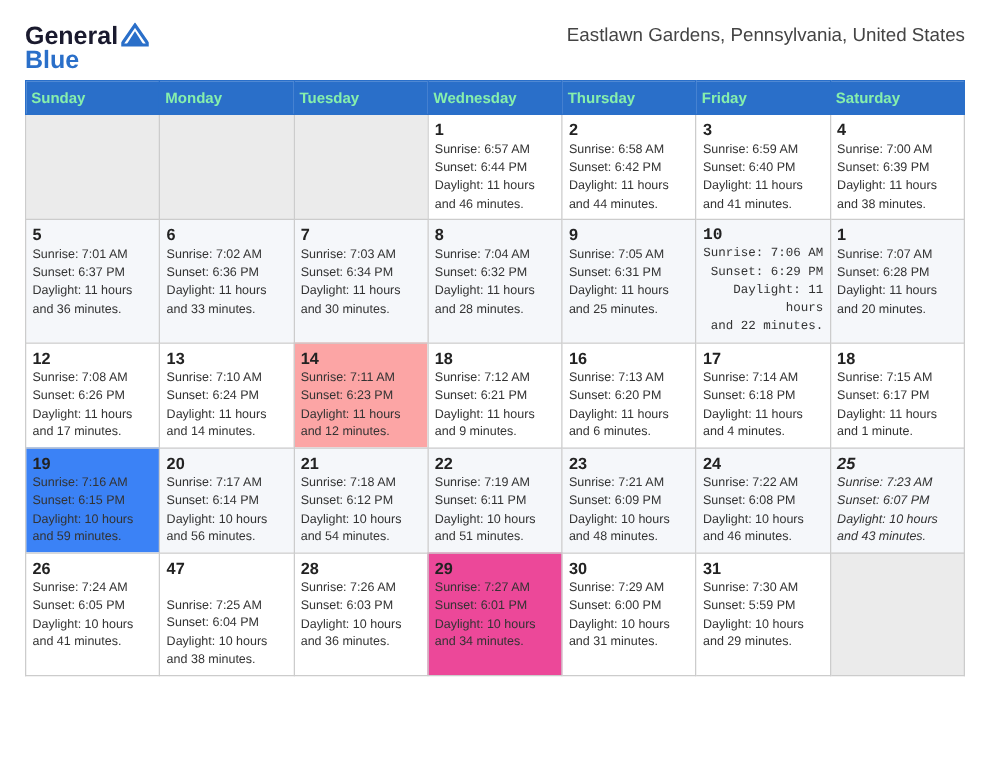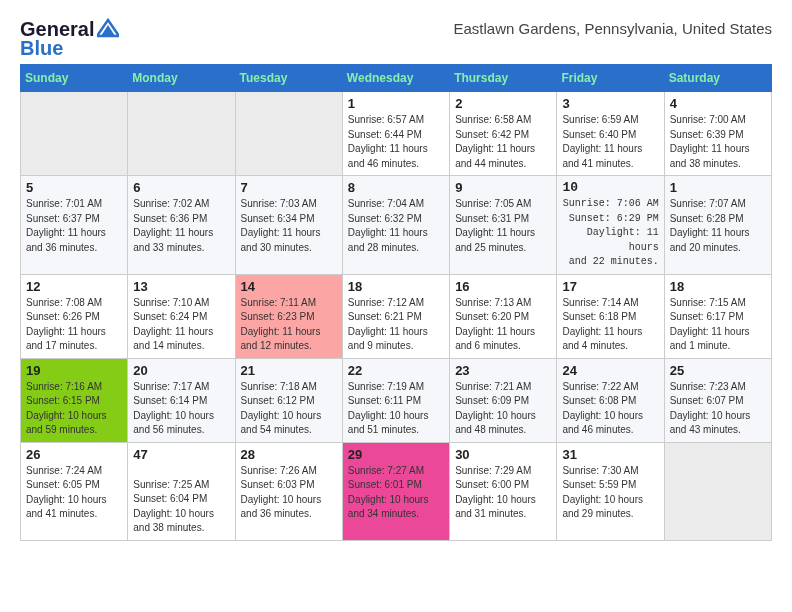--- a/index.html
+++ b/index.html
@@ -245,21 +245,21 @@
         </td>
         <td style="background: rgb(255, 255, 255);">
           <div class="day-num">18</div>
           <div class="day-info" style="white-space: pre-line;">Sunrise: 7:15 AM
 Sunset: 6:17 PM
 Daylight: 11 hours
 and 1 minute.</div>
         </td>
       </tr>
       <tr>
-        <td style="background: #84cc16;">
+        <td style="background: #3b82f6;">
           <div class="day-num">19</div>
           <div class="day-info" style="white-space: pre-line;">Sunrise: 7:16 AM
 Sunset: 6:15 PM
 Daylight: 10 hours
 and 59 minutes.</div>
         </td>
         <td style="background: rgb(245, 247, 250);">
           <div class="day-num">20</div>
           <div class="day-info" style="white-space: pre-line;">Sunrise: 7:17 AM
 Sunset: 6:14 PM
@@ -287,21 +287,21 @@
 Daylight: 10 hours
 and 48 minutes.</div>
         </td>
         <td style="background: rgb(245, 247, 250);">
           <div class="day-num">24</div>
           <div class="day-info" style="white-space: pre-line;">Sunrise: 7:22 AM
 Sunset: 6:08 PM
 Daylight: 10 hours
 and 46 minutes.</div>
         </td>
-        <td style="background: rgb(245, 247, 250);">
+        <td style="background: rgb(245, 247, 250); font-style: italic;">
           <div class="day-num">25</div>
           <div class="day-info" style="white-space: pre-line;">Sunrise: 7:23 AM
 Sunset: 6:07 PM
 Daylight: 10 hours
 and 43 minutes.</div>
         </td>
       </tr>
       <tr>
         <td style="background: rgb(255, 255, 255);">
           <div class="day-num">26</div>

